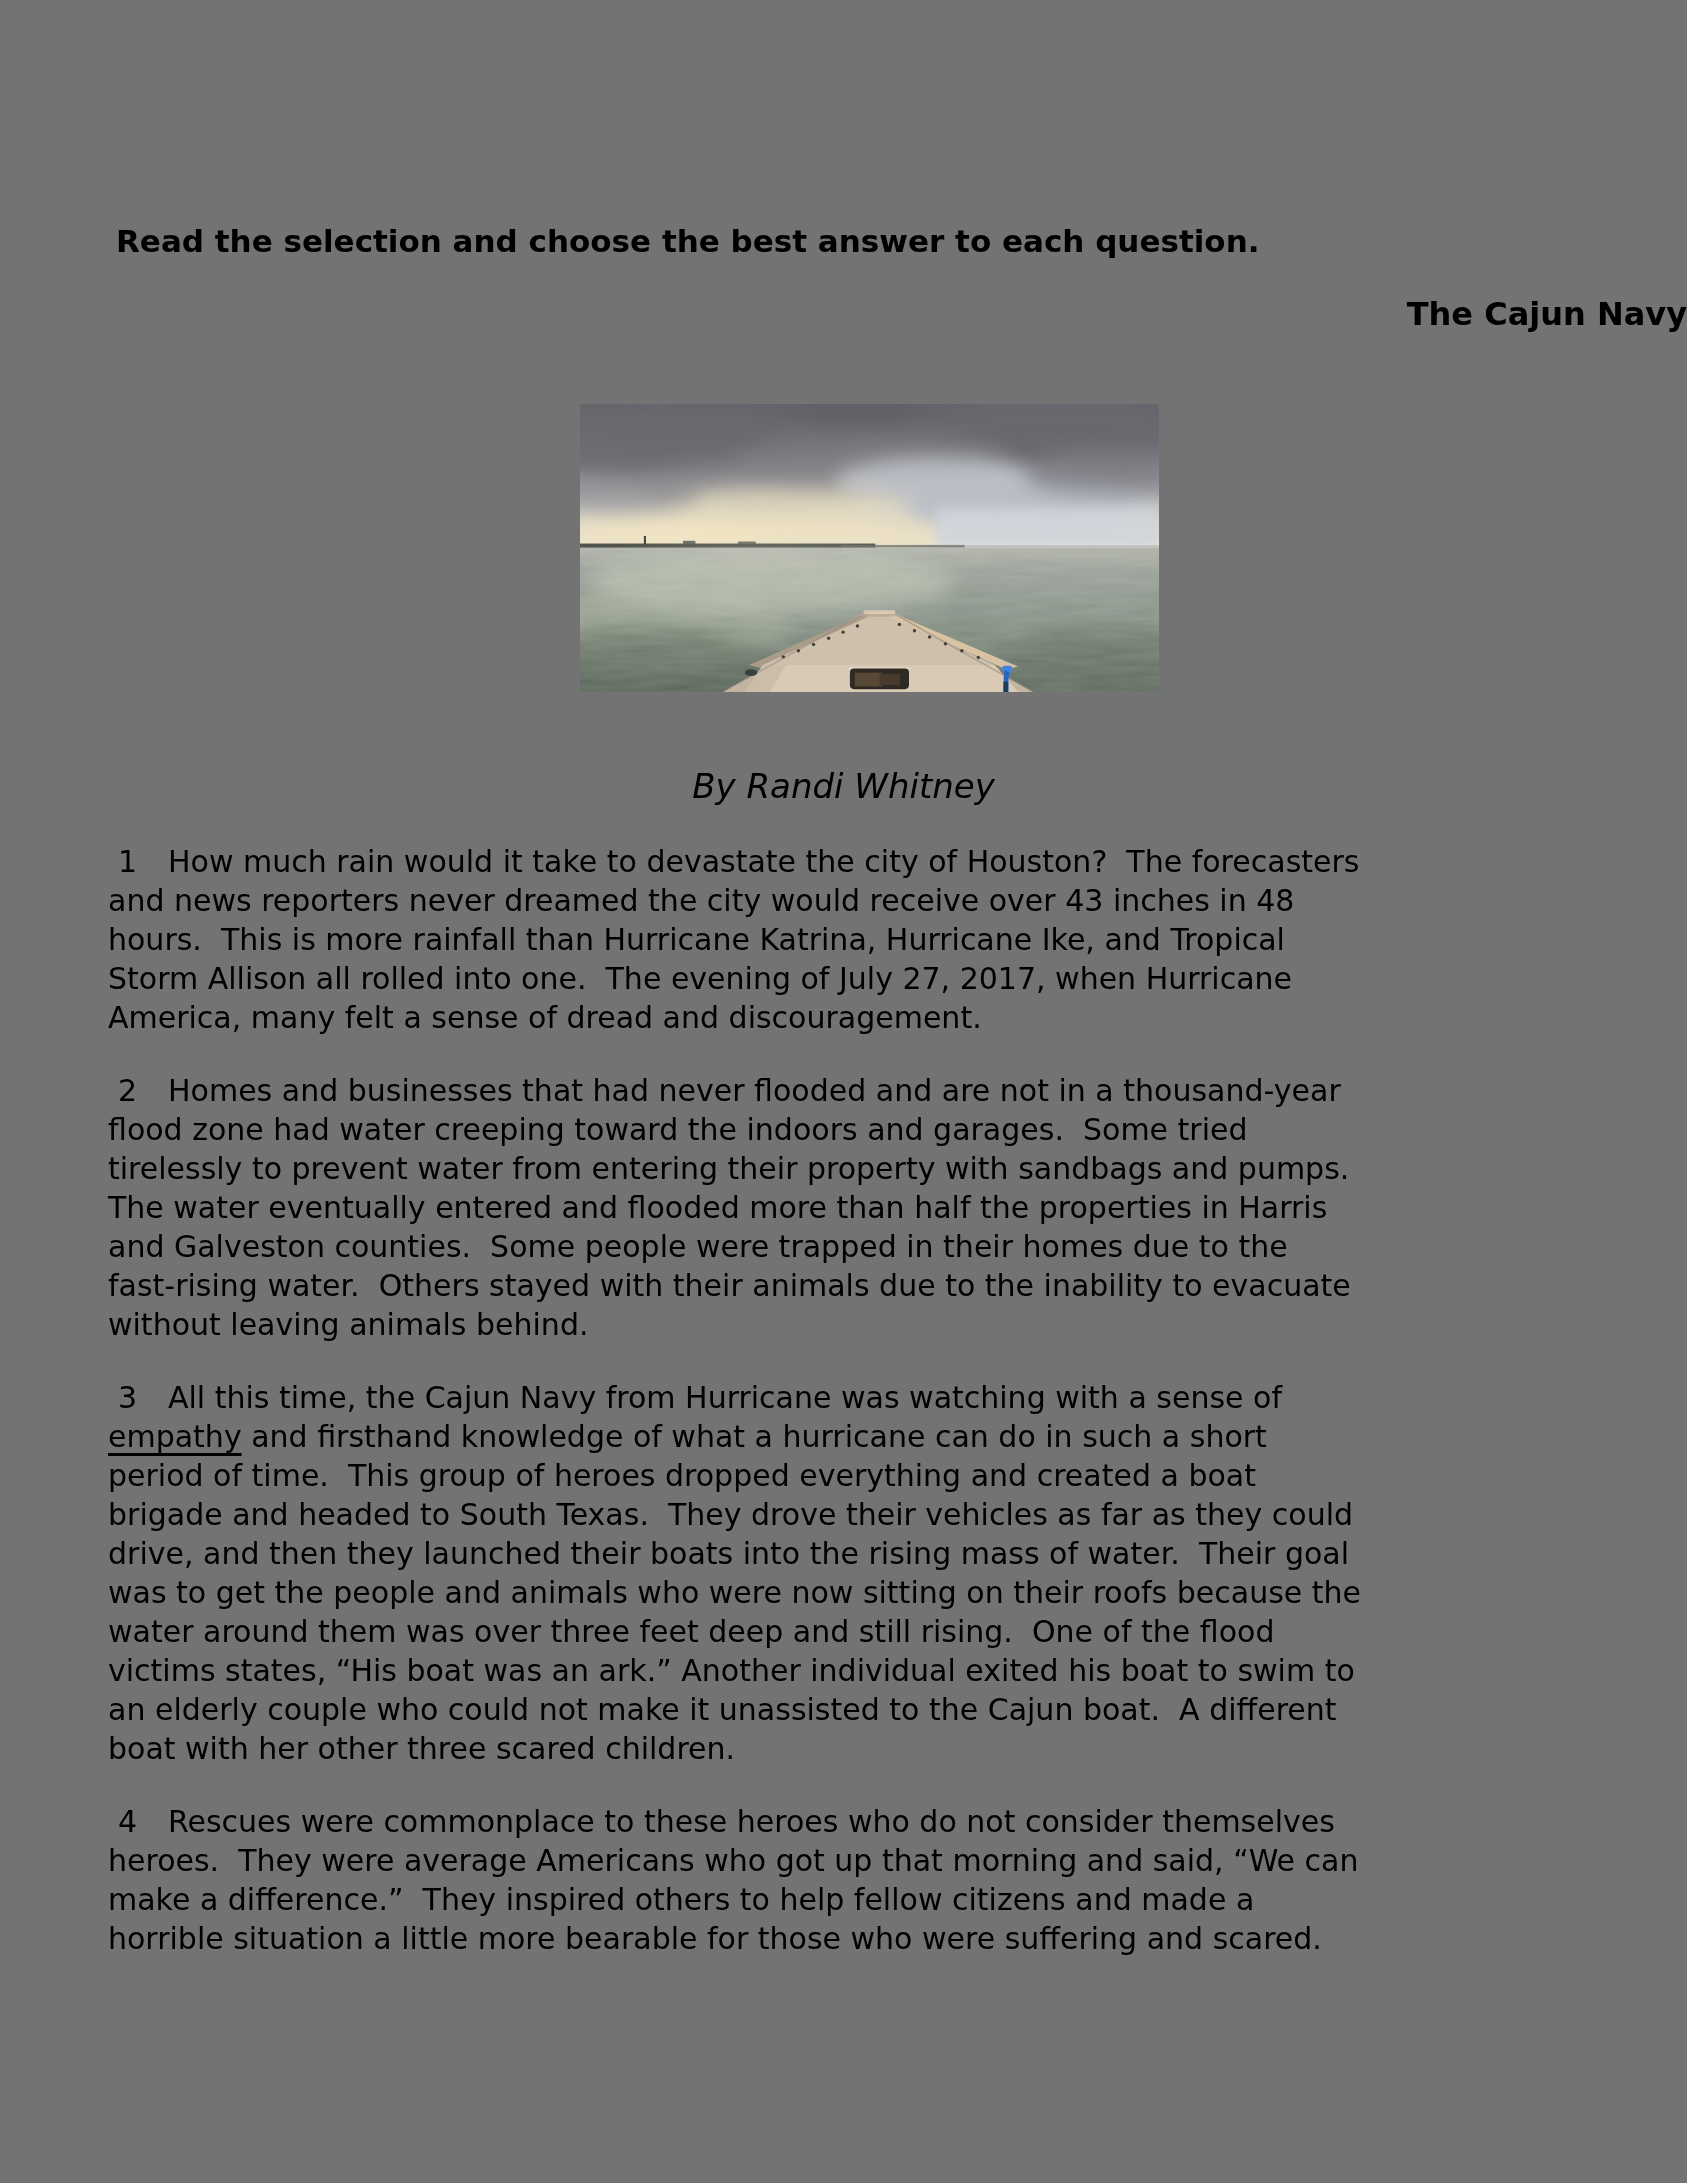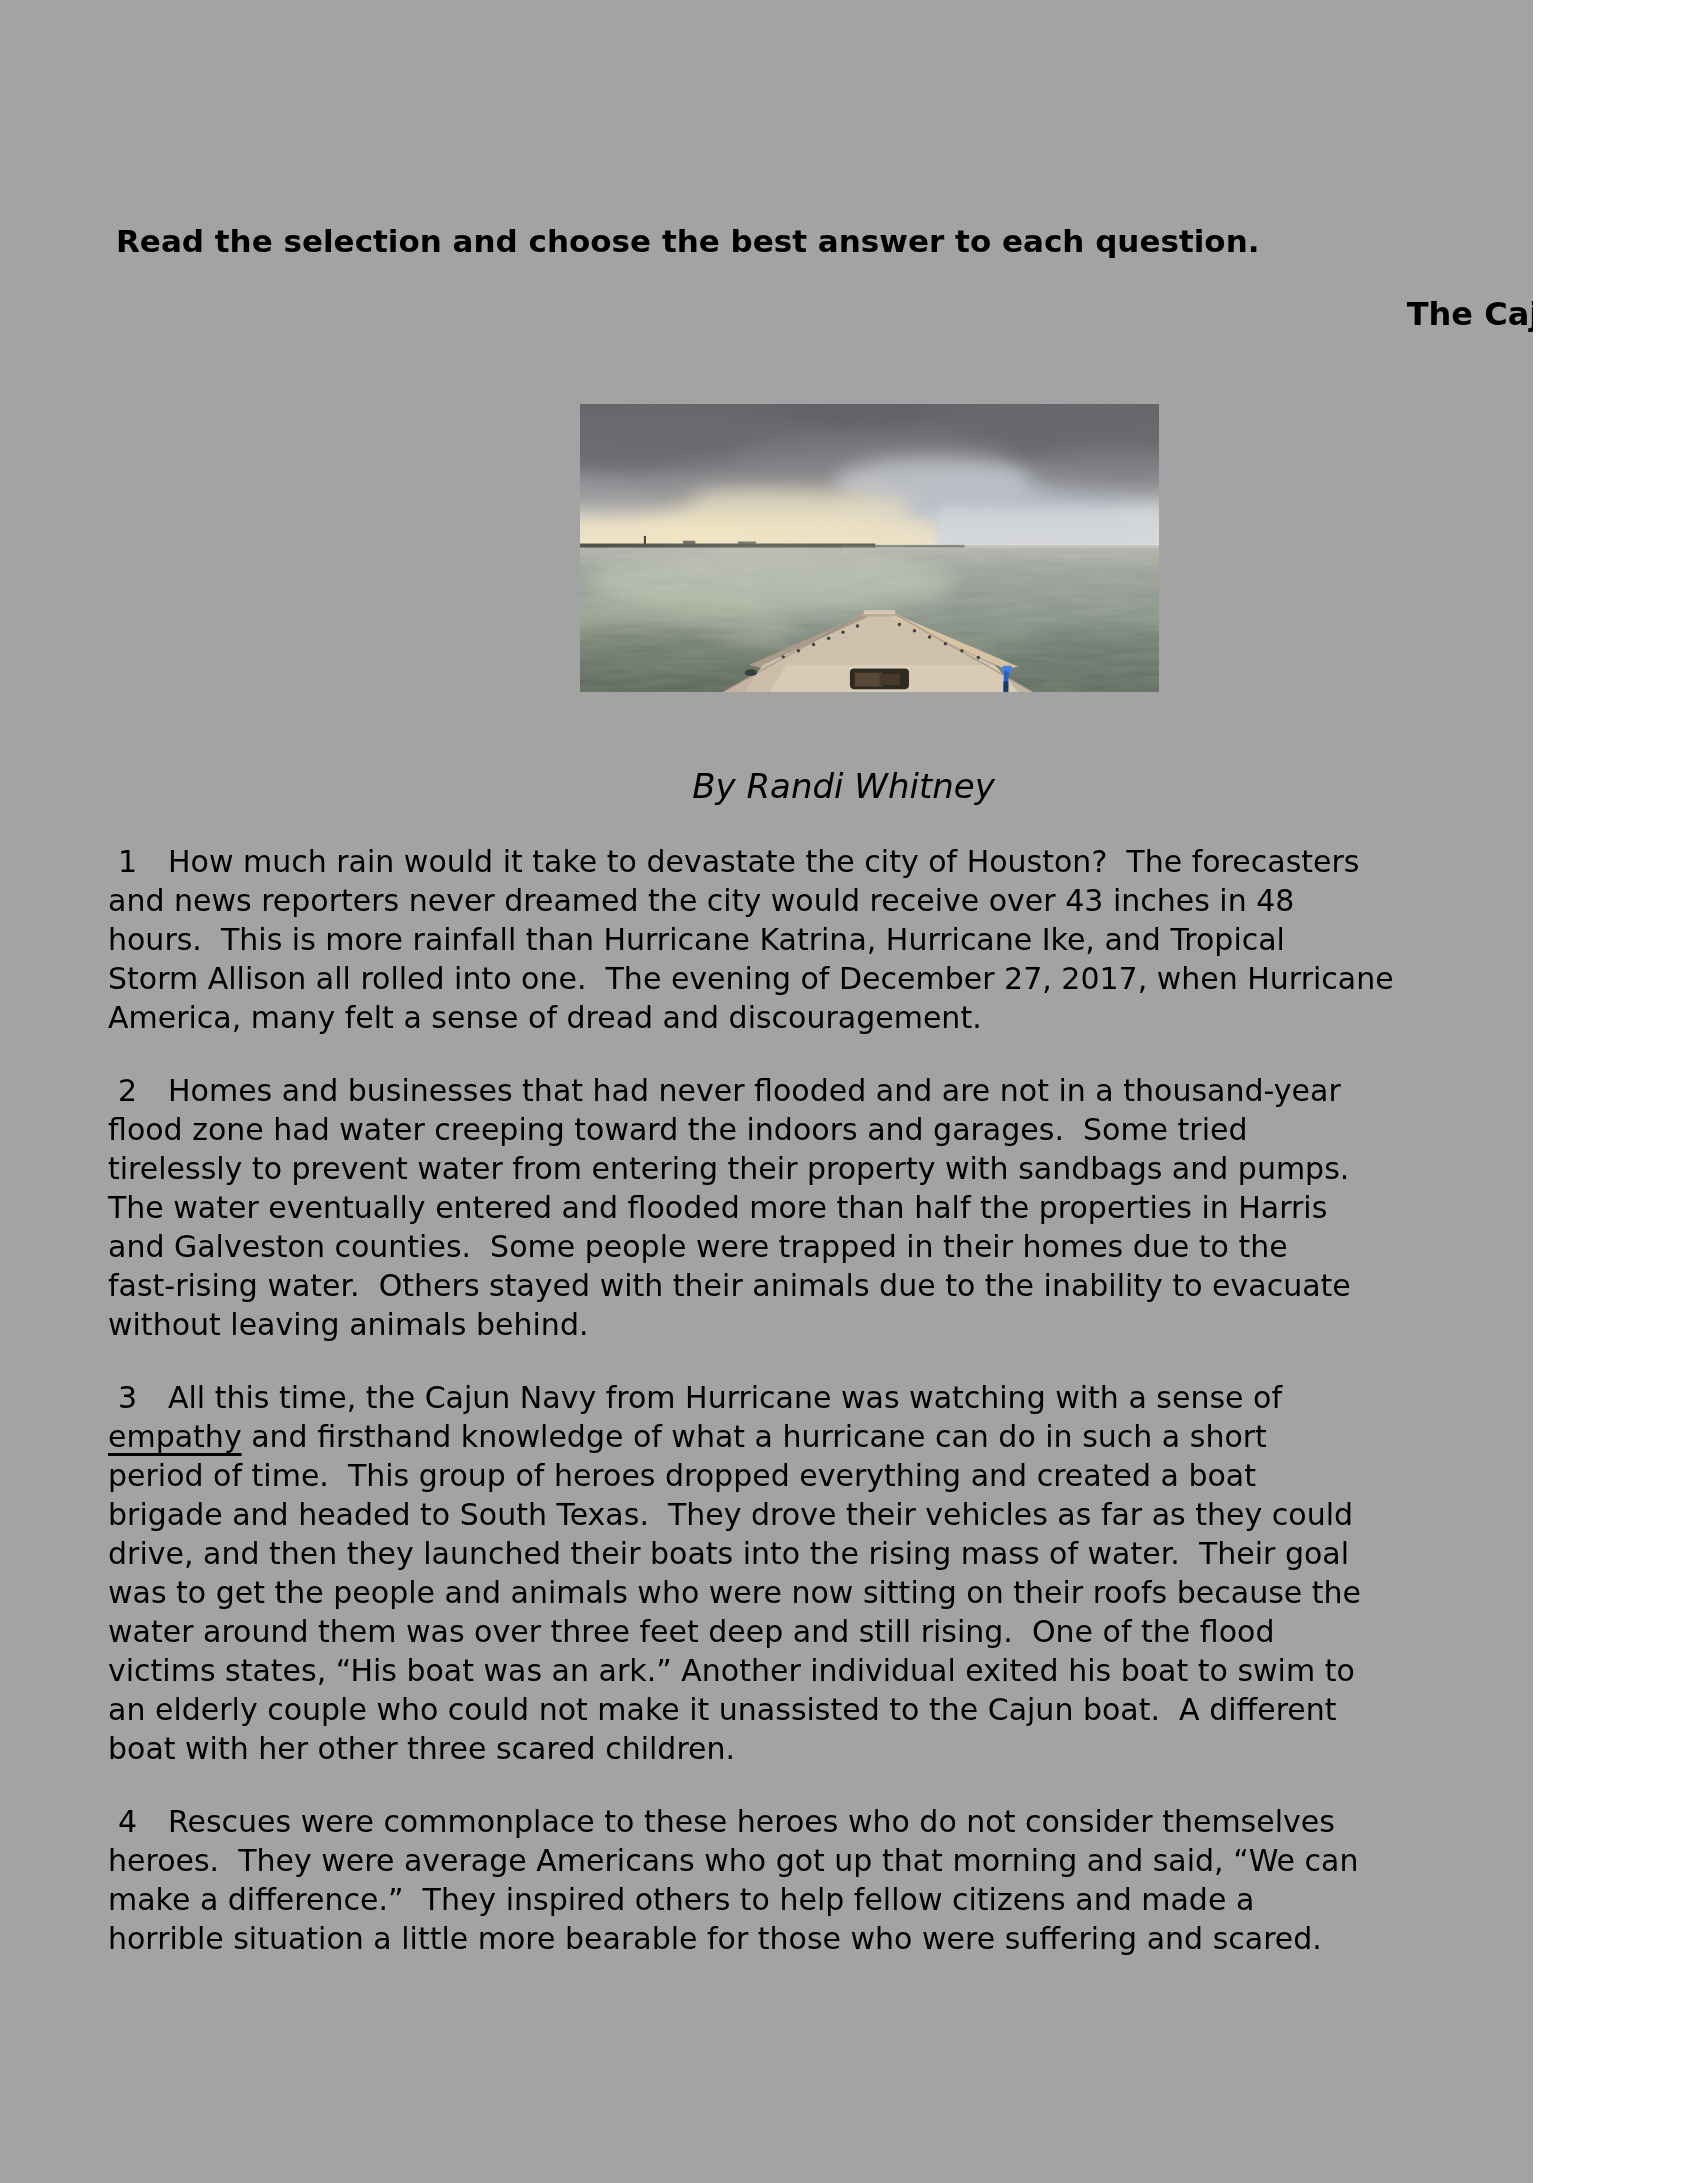--- a/index.html
+++ b/index.html
@@ -1,19 +1,19 @@
 <!DOCTYPE html>
 <html style="font-size:11px"><head>
 <meta charset="utf-8">
 <style>
   html,body{margin:0;padding:0;background:#ffffff;}
   .page{
     position:relative;
-    width:1533px;height:2183px;
-    background:#a3a3a3;
+    width:1687px;height:2183px;
+    background:#737373;
     font-family:"DejaVu Sans", sans-serif;
     color:#000000;
     overflow:hidden;
   }
   .instruction{
     position:absolute;left:116px;top:223px;
     font-size:31px;font-weight:bold;line-height:1.2;white-space:pre;
   }
   .title{
     position:absolute;left:0;top:295px;width:1687px;
@@ -157,21 +157,21 @@
 
   <div class="byline">By Randi Whitney</div>
 
   <div class="passage">
       <div class="para">
         <span class="para-num">1</span>
         <div class="lines">
           <div class="line first">How much rain would it take to devastate the city of Houston?  The forecasters</div>
           <div class="line">and news reporters never dreamed the city would receive over 43 inches in 48</div>
           <div class="line">hours.  This is more rainfall than Hurricane Katrina, Hurricane Ike, and Tropical</div>
-          <div class="line">Storm Allison all rolled into one.  The evening of December 27, 2017, when Hurricane</div>
+          <div class="line">Storm Allison all rolled into one.  The evening of July 27, 2017, when Hurricane</div>
           <div class="line">America, many felt a sense of dread and discouragement.</div>
         </div>
       </div>
       <div class="para">
         <span class="para-num">2</span>
         <div class="lines">
           <div class="line first">Homes and businesses that had never flooded and are not in a thousand-year</div>
           <div class="line">flood zone had water creeping toward the indoors and garages.  Some tried</div>
           <div class="line">tirelessly to prevent water from entering their property with sandbags and pumps.</div>
           <div class="line">The water eventually entered and flooded more than half the properties in Harris</div>

